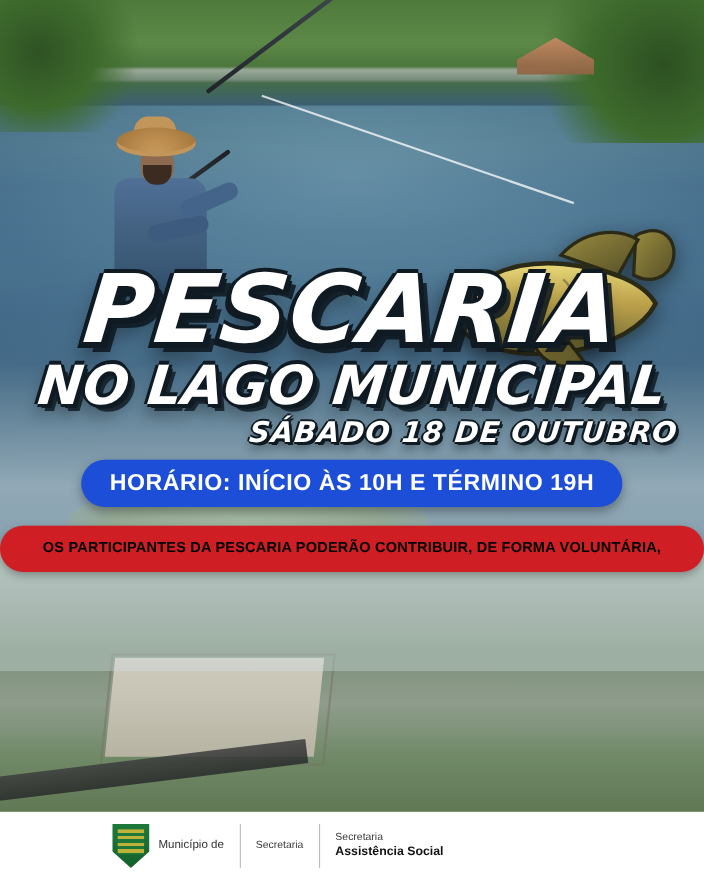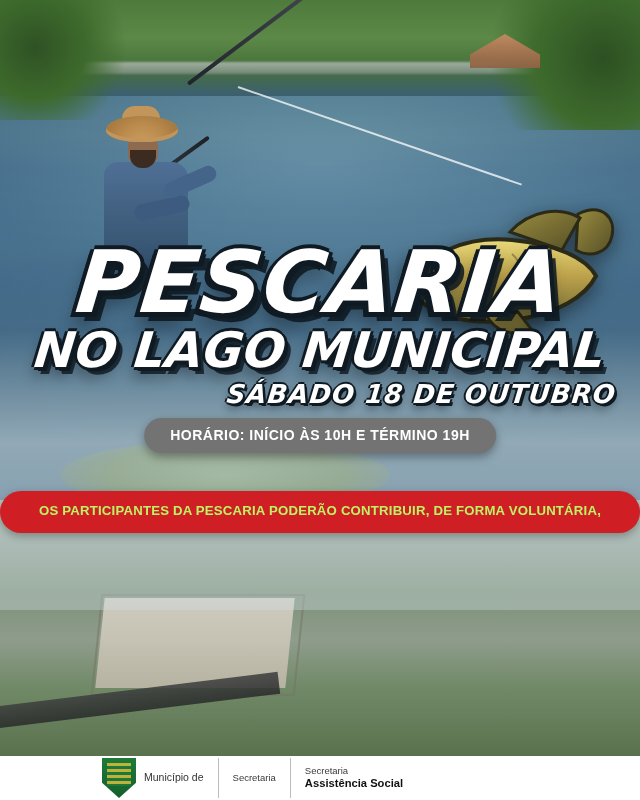--- a/index.html
+++ b/index.html
@@ -264,54 +264,54 @@
       3px 3px 0 #0f1a22,
       0 6px 9px rgba(0,0,0,.45);
   }
 
   
   .schedule {
     position: absolute;
     left: 50%;
     transform: translateX(-50%);
     top: 418px;
-    background: #737373;
+    background: #1d4ed8;
     color: #ffffff;
     font-weight: bold;
-    font-size: 14px;
+    font-size: 21px;
     letter-spacing: .5px;
     padding: 9px 26px 10px 26px;
     border-radius: 22px;
     white-space: nowrap;
     box-shadow: 0 4px 10px rgba(0,0,0,.35);
   }
 
   
   .note {
     position: absolute;
     left: 0; right: 0;
-    top: 491px;
+    top: 478px;
     background: #cf1f24;
-    color: #bef264;
+    color: #000000;
     text-align: center;
     font-weight: bold;
     font-size: 13.2px;
     line-height: 1.55;
     padding: 10px 16px 12px 16px;
     letter-spacing: .2px;
     box-shadow: 0 3px 8px rgba(0,0,0,.3);
     border-radius: 24px;
   }
   .note p { margin: 0; }
 
   
   .footer {
     position: absolute;
     left: 0; right: 0; bottom: 0;
-    height: 44px;
+    height: 62px;
     background: #ffffff;
     display: flex;
     align-items: center;
     padding: 0 14px;
     box-sizing: border-box;
     gap: 14px;
   }
   .brand {
     display: flex;
     align-items: center;

